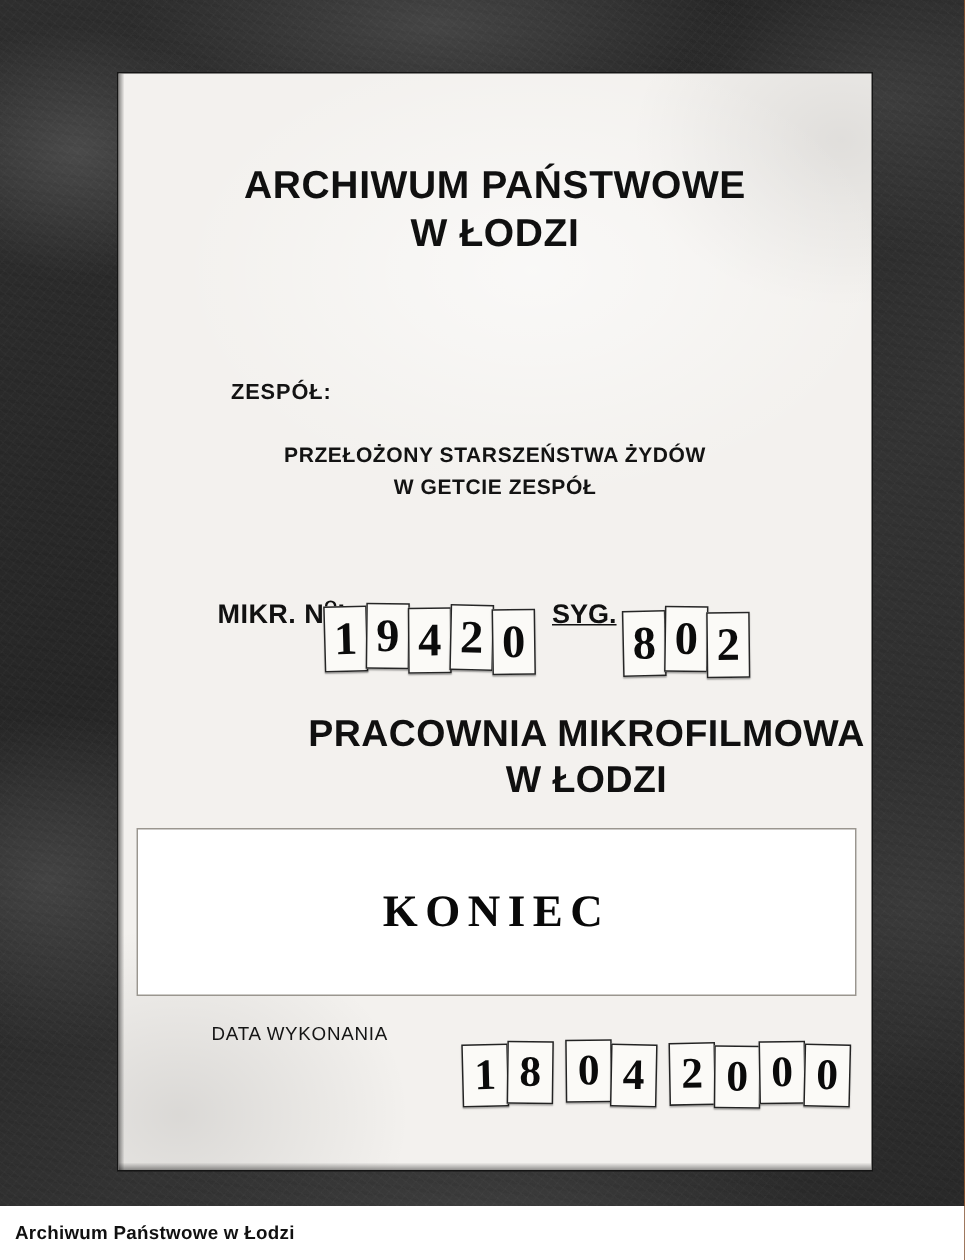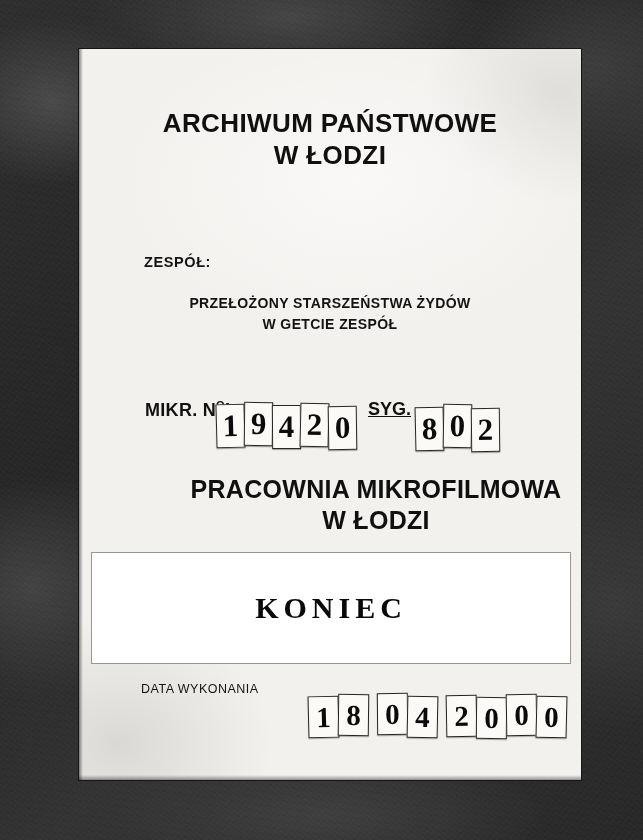--- a/index.html
+++ b/index.html
@@ -90,21 +90,21 @@
     top: 58px;
     font-size: 26px;
     line-height: 32px;
   }
   .title-main .l2 {
     display: block;
   }
 
   .label-zespol {
     position: absolute;
-    left: 65px;
+    left: 75px;
     top: 205px;
     font-size: 14.5px;
     font-weight: bold;
     color: #131313;
     letter-spacing: .6px;
     text-align: center;
   }
 
   .fonds {
     position: absolute;
@@ -180,21 +180,21 @@
   .digits-mikr .d:nth-child(5) { transform: translateY(3px) rotate(-.8deg); }
 
   .digits-syg { left: 337px; top: 16px; }
   .digits-syg .d:nth-child(1) { transform: translateY(2px) rotate(-1.2deg); }
   .digits-syg .d:nth-child(2) { transform: translateY(-1px) rotate(.8deg); }
   .digits-syg .d:nth-child(3) { transform: translateY(3px) rotate(-.6deg); }
 
   
   .pracownia {
     position: absolute;
-    left: 1px;
+    left: 16px;
     top: 425px;
     width: 100%;
     text-align: center;
     font-size: 25px;
     font-weight: bold;
     color: #101010;
     line-height: 31px;
     letter-spacing: .3px;
     padding-left: 45px;
   }
@@ -368,13 +368,16 @@
           <span class="d">0</span>
           <span class="d">0</span>
         </span>
       </div>
 
       <div class="card-edge-l"></div>
       <div class="card-edge-b"></div>
     </div>
   </div>
 
+  <div class="caption-bar">
+    <span class="caption-text">Archiwum Państwowe w Łodzi</span>
+  </div>
 </div>
 
 </body></html>

